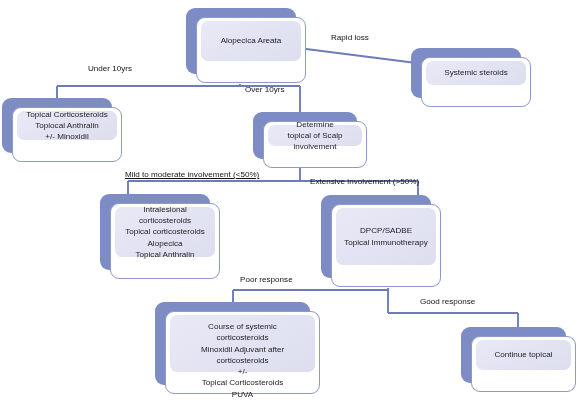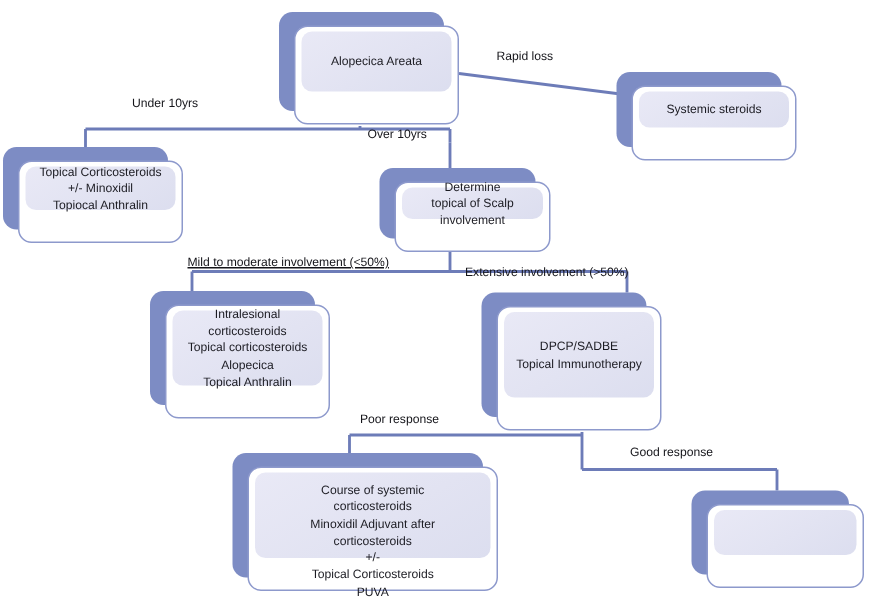--- a/index.html
+++ b/index.html
@@ -104,22 +104,22 @@
     <div class="inner">
       <span class="ln">Systemic steroids</span>
     </div>
   </div>
 
   <div class="node" style="left:2px;top:98px;width:110px;height:55px;">
     <div class="shadow"></div>
     <div class="card"></div>
     <div class="inner">
       <span class="ln">Topical Corticosteroids</span>
+      <span class="ln">Topiocal Anthralin</span>
       <span class="ln">+/- Minoxidil</span>
-      <span class="ln">Topiocal Anthralin</span>
     </div>
   </div>
 
   <div class="node" style="left:253px;top:112px;width:83px;height:47px;padding-left:21px;">
     <div class="shadow"></div>
     <div class="card"></div>
     <div class="inner">
       <span class="ln">Determine</span>
       <span class="ln">topical of Scalp</span>
       <span class="ln">involvement</span>
@@ -143,21 +143,21 @@
 
   <div class="node" style="left:321px;top:195px;width:110px;height:83px;">
     <div class="shadow"></div>
     <div class="card"></div>
     <div class="inner">
       <span class="ln">DPCP/SADBE</span>
       <span class="ln">Topical Immunotherapy</span>
     </div>
   </div>
 
-  <div class="node overflow" style="left:155px;top:302px;width:155px;height:83px;padding-left:12px;">
+  <div class="node overflow" style="left:155px;top:302px;width:155px;height:83px;">
     <div class="shadow"></div>
     <div class="card"></div>
     <div class="inner">
       <span class="ln">Course of systemic</span>
       <span class="ln">corticosteroids</span>
       <span class="gap"></span>
       <span class="ln">Minoxidil Adjuvant after</span>
       <span class="ln">corticosteroids</span>
       <span class="gap"></span>
       <span class="ln">+/-</span>
@@ -165,20 +165,21 @@
       <span class="ln">Topical Corticosteroids</span>
       <span class="gap"></span>
       <span class="ln">PUVA</span>
     </div>
   </div>
 
   <div class="node" style="left:461px;top:327px;width:105px;height:56px;">
     <div class="shadow"></div>
     <div class="card"></div>
     <div class="inner">
+      <span class="ln">Continue topical</span>
     </div>
   </div>
 
   <div class="elabel" style="left:331px;top:33px;">Rapid loss</div>
 
   <div class="elabel" style="left:88px;top:64px;">Under 10yrs</div>
 
   <div class="elabel" style="left:245px;top:85px;">Over 10yrs</div>
 
   <div class="elabel" style="left:125px;top:170px;text-decoration:underline;">Mild to moderate involvement (&lt;50%)</div>

